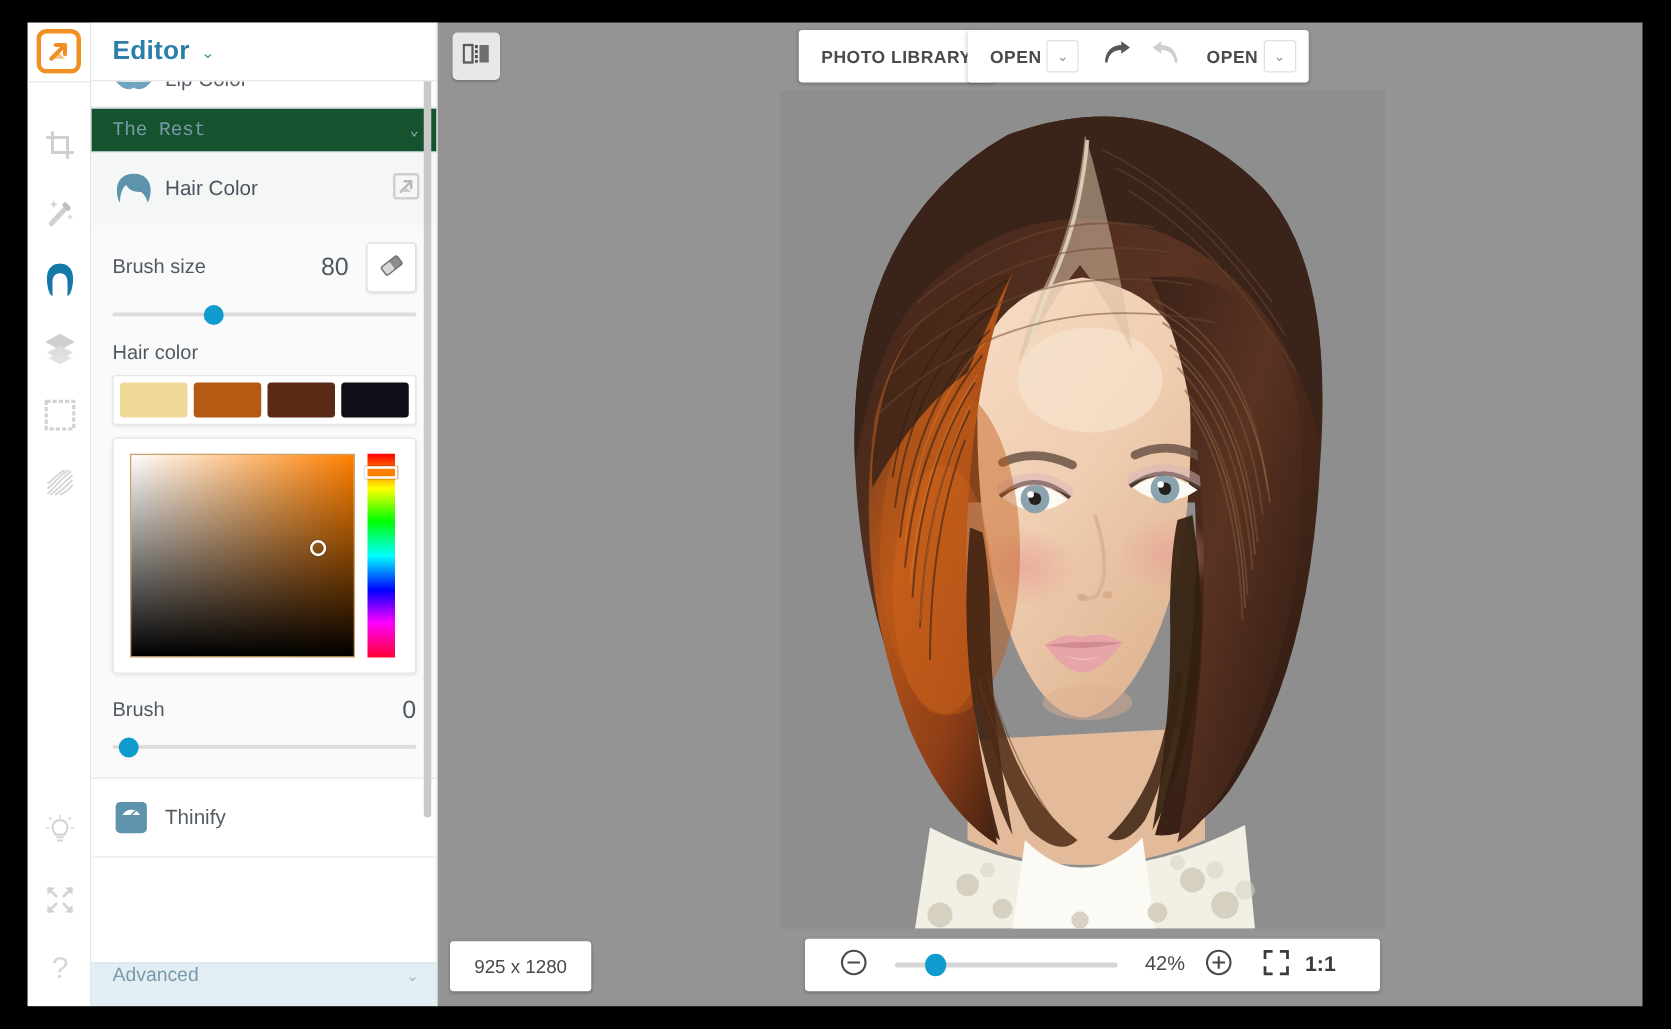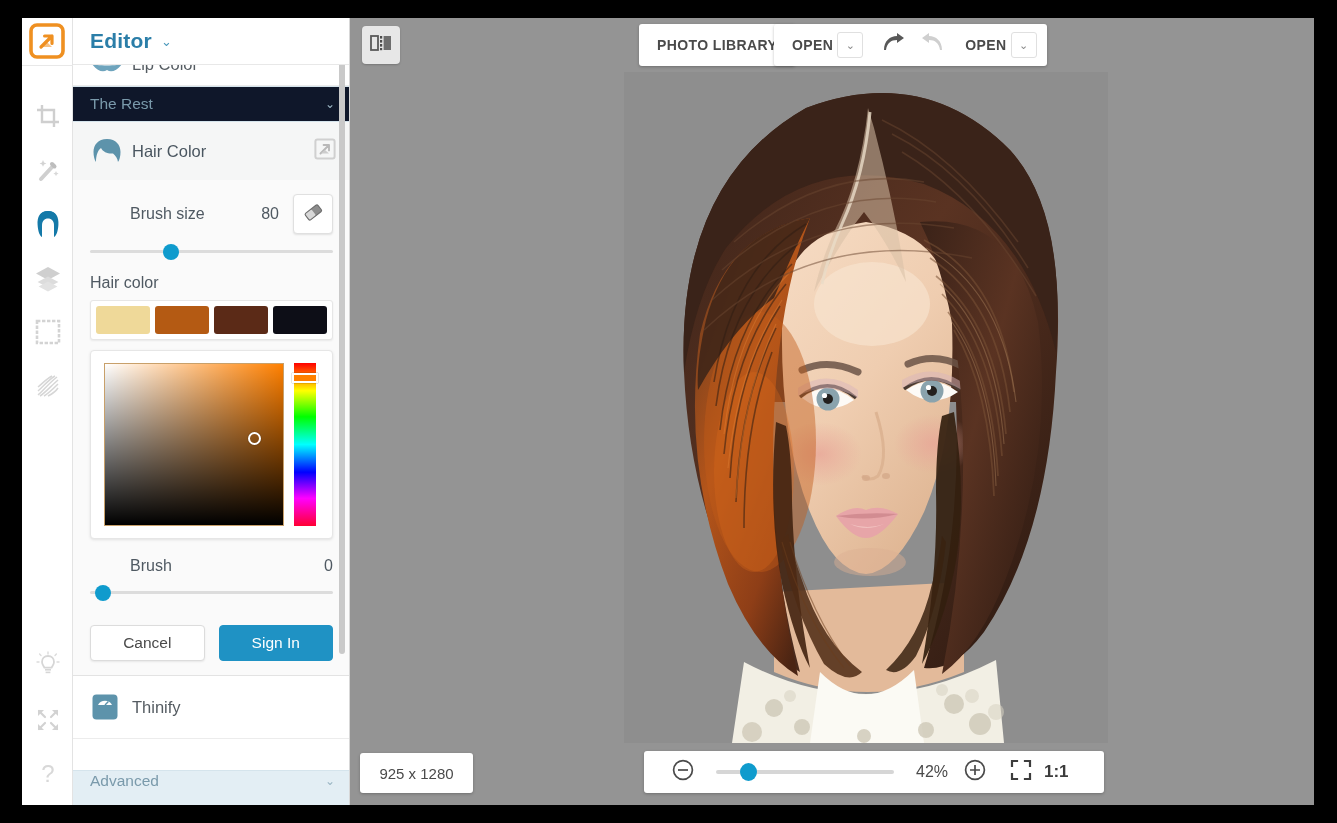--- a/index.html
+++ b/index.html
@@ -69,48 +69,48 @@
     position: relative;
     height: 63px; display: flex; align-items: center;
     padding: 0 14px 0 17px;
     border-bottom: 1px solid #ececec;
     background: #fff; cursor: pointer;
   }
   .tool-row .tr-ico { width: 42px; flex: 0 0 42px; display:flex; align-items:center; }
   .tool-row .tr-label { font-size: 16.5px; color: #555c62; }
 
   .section-hdr {
-    height: 36px; background: #0f172a;
+    height: 36px; background: #14532d;
     display: flex; align-items: center;
     padding: 0 15px 0 17px;
     border-top: 1px solid #d5e4ec; border-bottom: 1px solid #d5e4ec;
-    color: #7a9aab; font-size: 15.5px; cursor: pointer;
+    color: #7a9aab; font-size: 15.5px; cursor: pointer; font-family: Liberation Mono, monospace;
   }
   .section-hdr .sh-caret { margin-left: auto; font-size: 12px; color: #9bb6c4; }
 
   
   #panel {
     background: #fafafa;
     border-bottom: 1px solid #e3e3e3;
     padding: 0 17px 14px 17px;
   }
   .panel-hdr {
     height: 58px; display:flex; align-items:center;
     margin: 0 -17px; padding: 0 14px 0 17px;
     background: #f5f6f6;
   }
   .panel-hdr .tr-ico { width:42px; flex:0 0 42px; display:flex; align-items:center;}
   .panel-hdr .tr-label { font-size:16.5px; color:#4a5660; }
   .panel-hdr .tr-ext { margin-left:auto; }
 
   .ctl-head {
-    display:flex; align-items:center; margin-top: 14px; margin-left: 40px;
+    display:flex; align-items:center; margin-top: 14px;
   }
   .ctl-label { font-size: 16px; color: #4f5962; }
-  .ctl-val { margin-left: auto; font-size: 16px; color: #4f5962; }
+  .ctl-val { margin-left: auto; font-size: 20px; color: #4f5962; }
   .eraser-btn {
     width: 40px; height: 40px; margin-left: 14px; background:#fff;
     border:1px solid #e0e0e0; border-radius: 4px;
     display:flex; align-items:center; justify-content:center;
     box-shadow: 0 1px 2px rgba(0,0,0,.10); cursor:pointer;
     flex: 0 0 40px;
   }
   .slider {
     position: relative; height: 20px; margin-top: 8px;
   }
@@ -441,24 +441,20 @@
 
         <div class="ctl-head" style="margin-top:18px">
           <span class="ctl-label">Brush</span>
           <span class="ctl-val">0</span>
         </div>
         <div class="slider" id="fade-slider">
           <div class="track"></div>
           <div class="knob" style="left: 4.54px;"></div>
         </div>
 
-        <div class="btn-row">
-          <div class="btn btn-cancel">Cancel</div>
-          <div class="btn btn-primary">Sign In</div>
-        </div>
       </div>
 
       <div class="tool-row">
         <span class="tr-ico">
           <svg width="30" height="30" viewBox="0 0 30 30">
             <rect x="2.5" y="2.5" width="25" height="25" rx="4" fill="#5d93ab"></rect>
             <path d="M8 13 A8 8 0 0 1 22 13 Z" fill="#fdfdfd"></path>
             <path d="M15 13 L18.4 9.6" stroke="#5d93ab" stroke-width="1.4"></path>
           </svg>
         </span>

